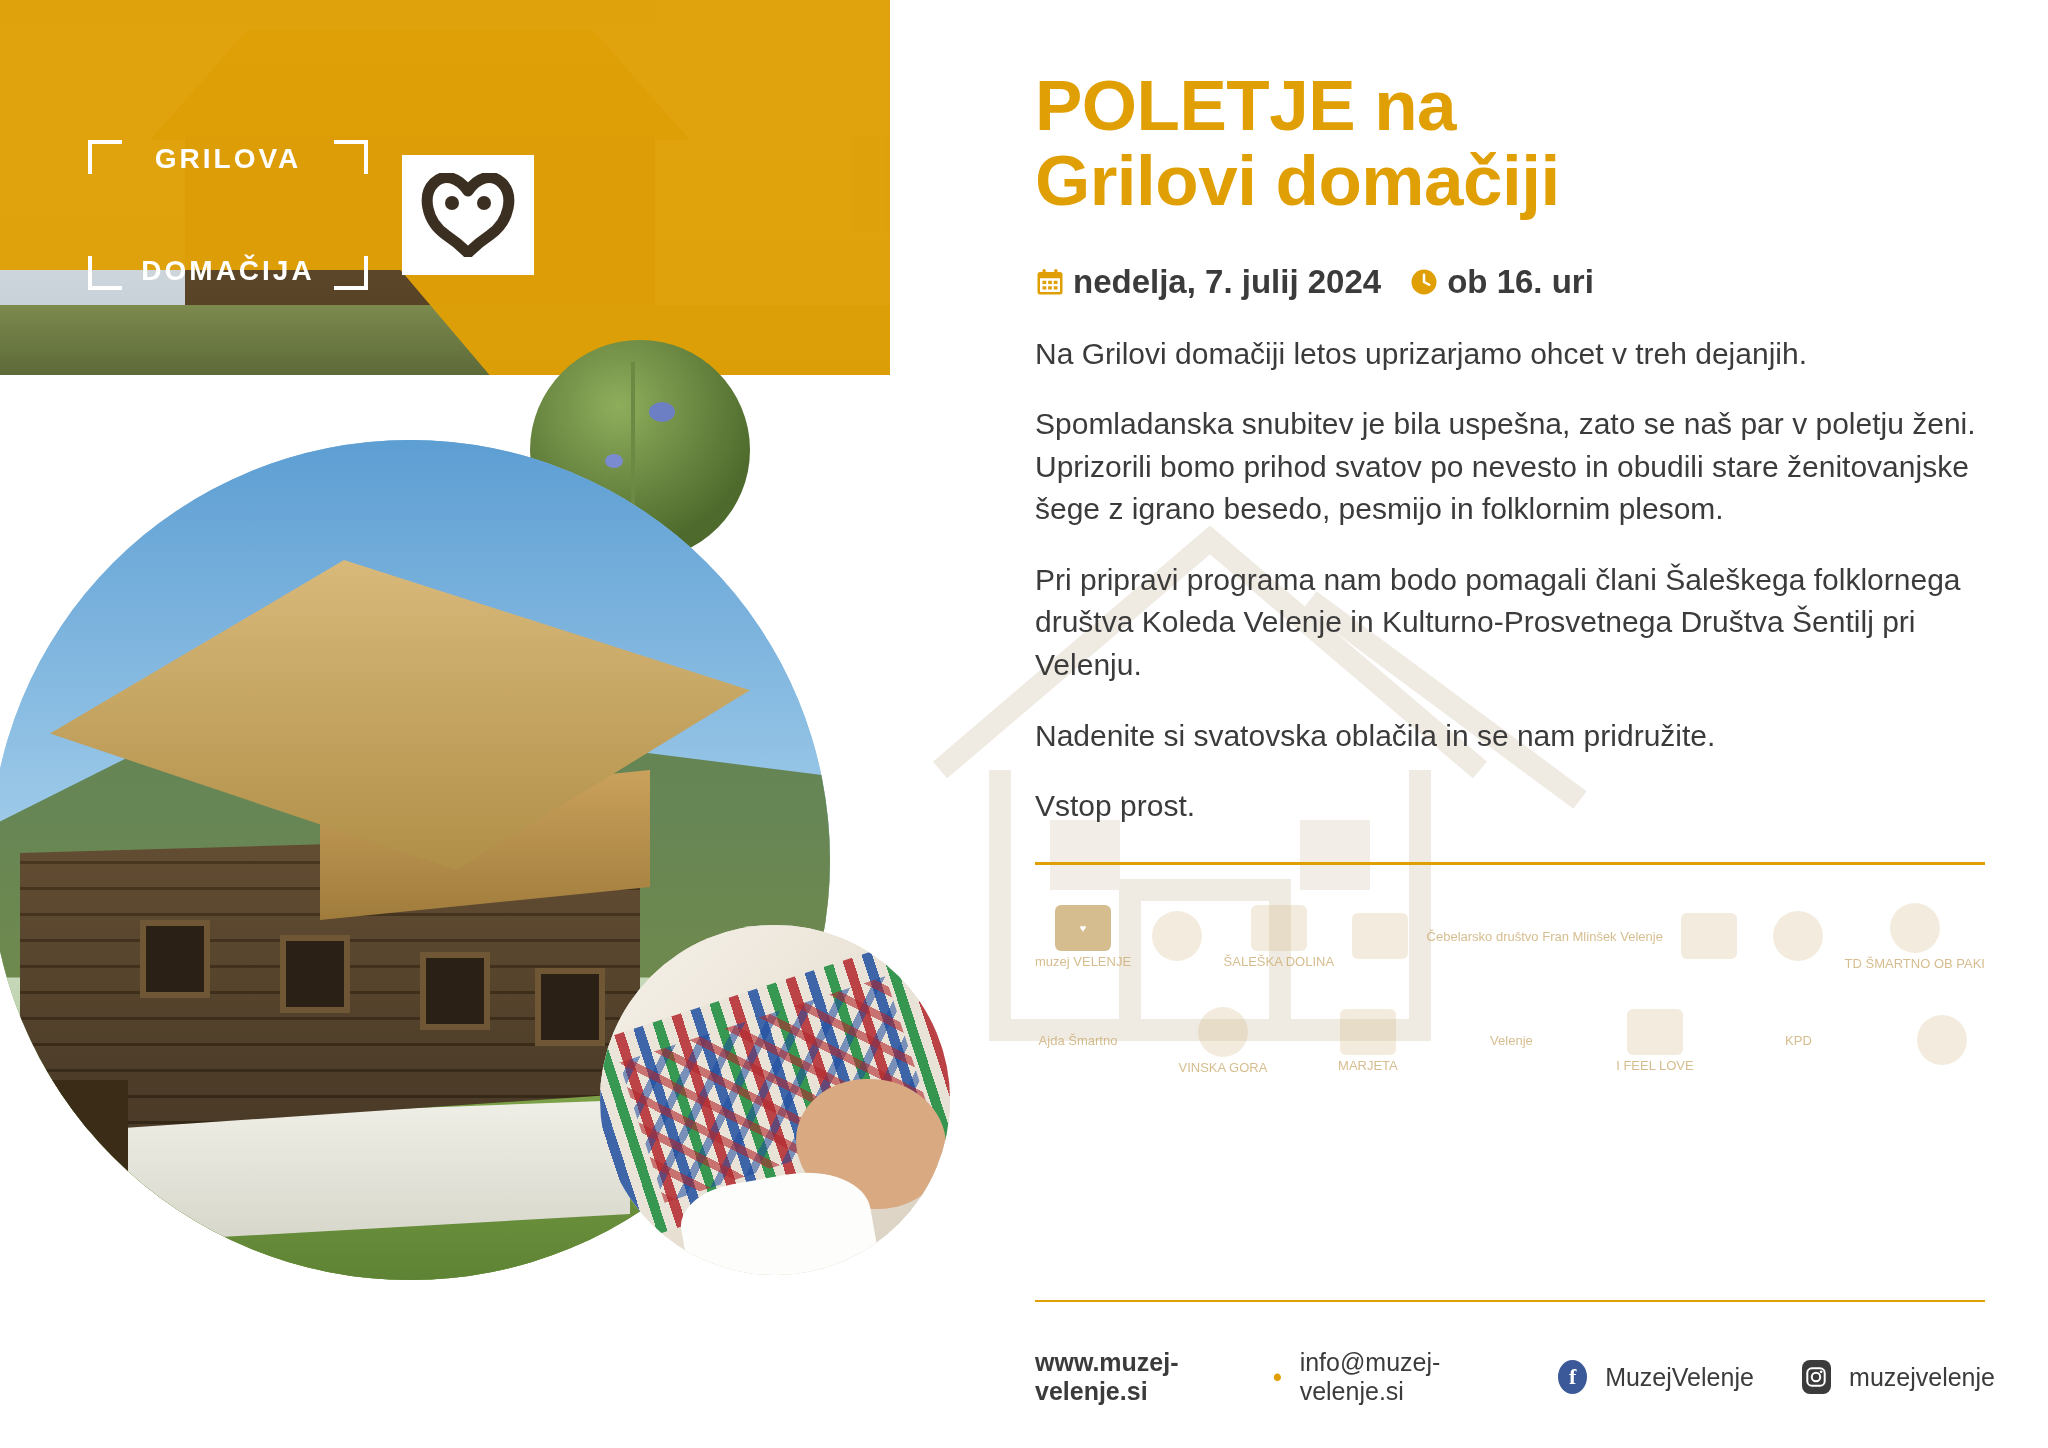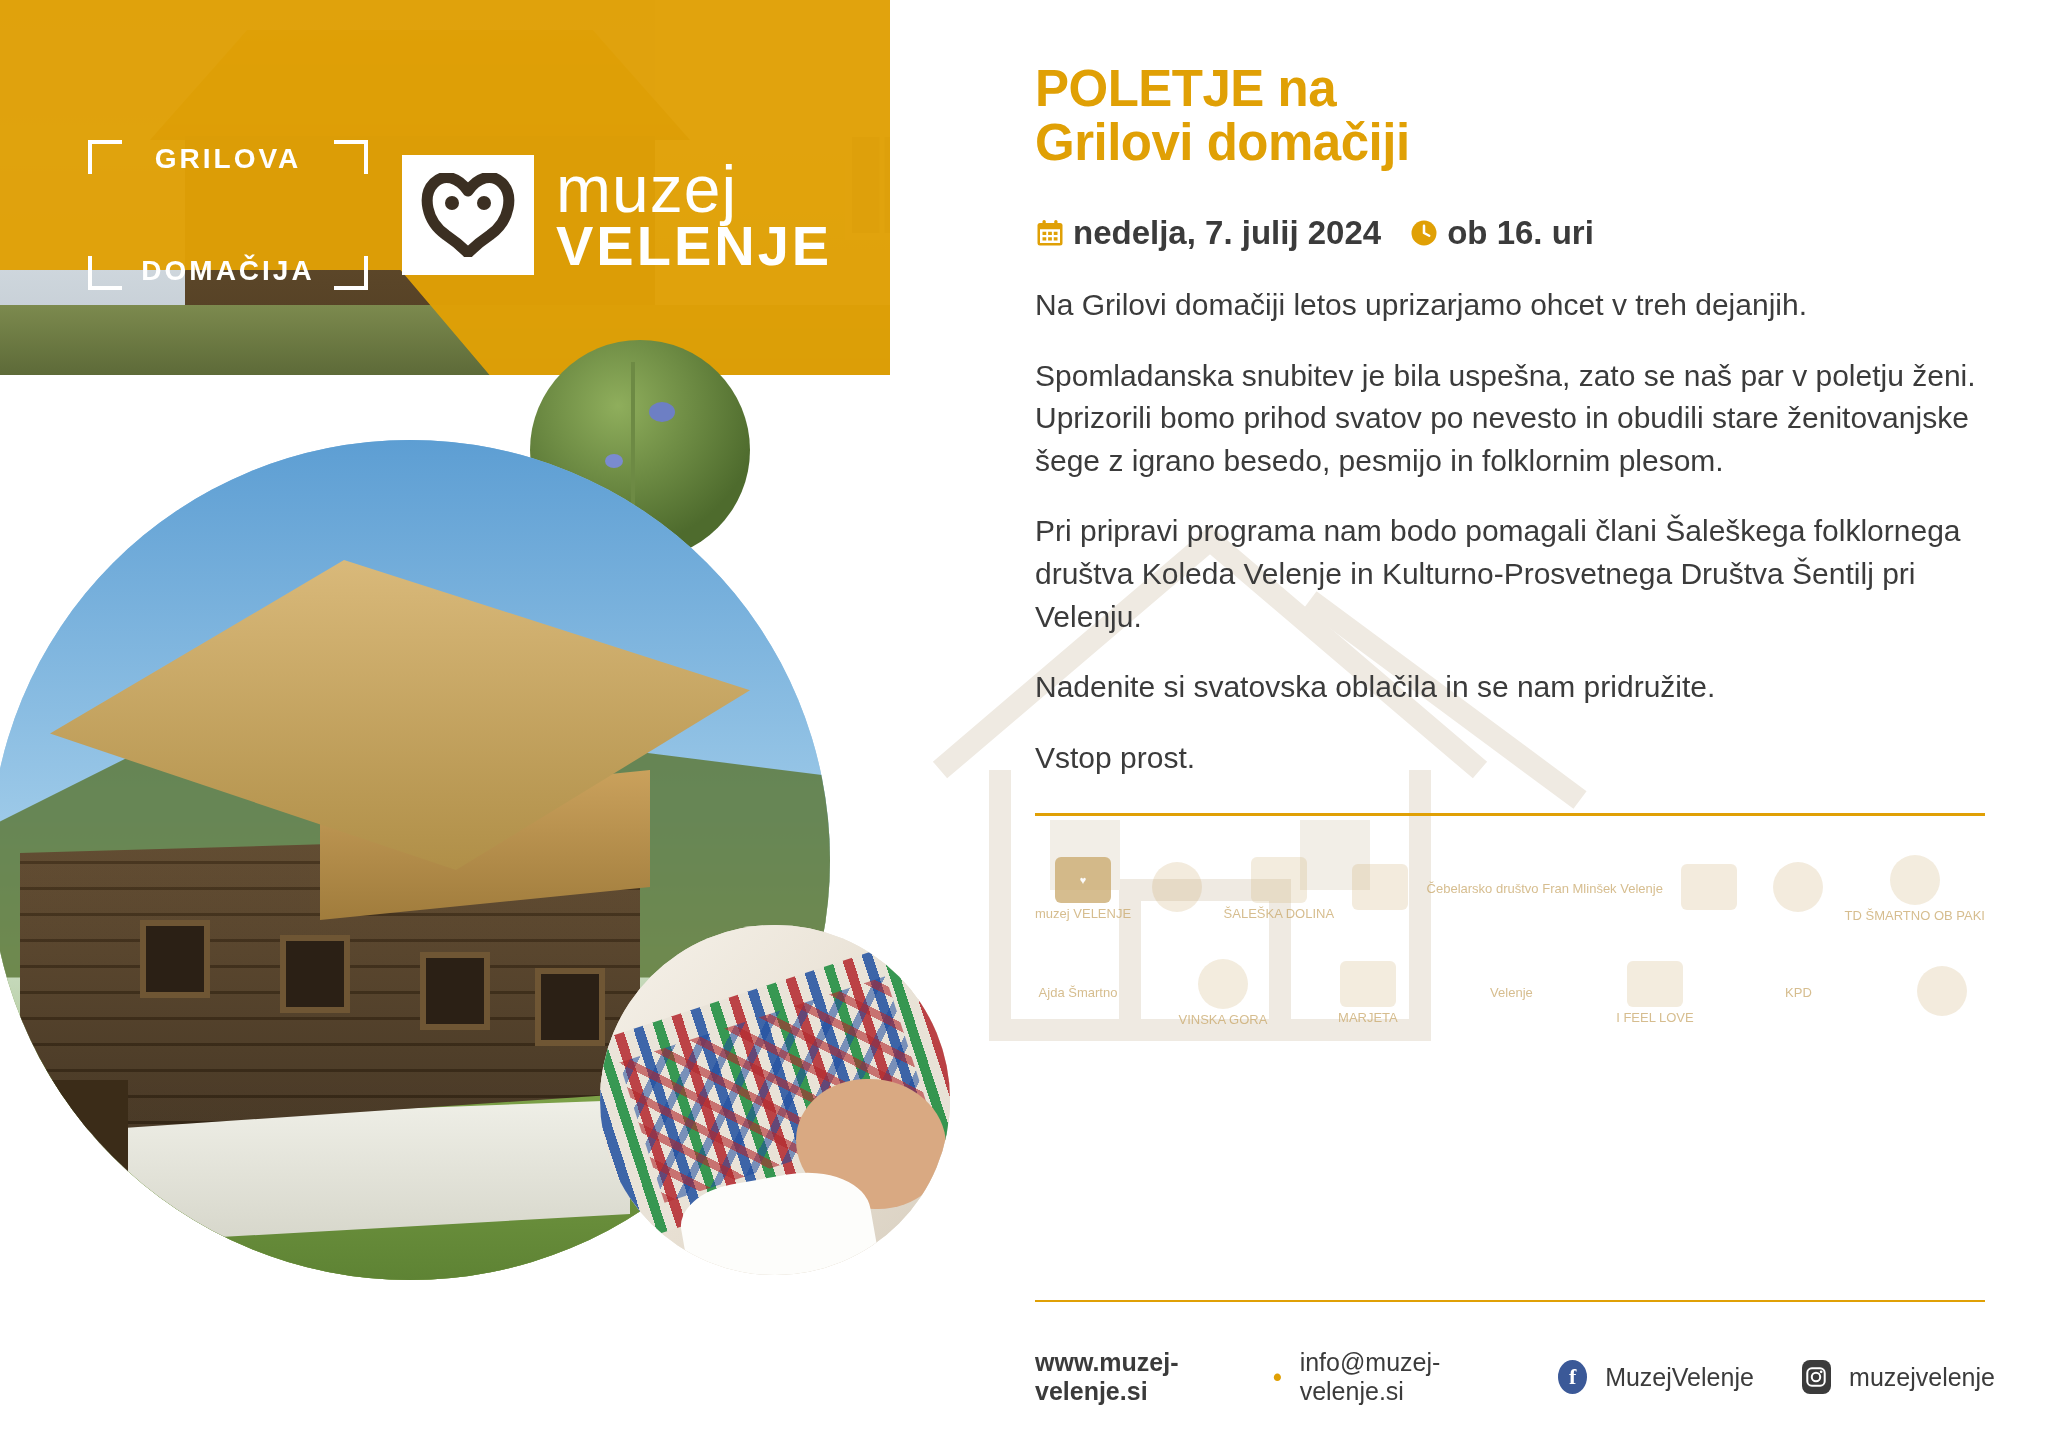--- a/index.html
+++ b/index.html
@@ -250,24 +250,24 @@
   }
   .kicker {
     color: #e0a005;
     font-size: 40px;
     font-weight: 700;
     letter-spacing: .2px;
     margin: 0 0 26px 0;
   }
   .title {
     color: #e0a005;
-    font-size: 51px;
+    font-size: 71px;
     font-weight: 700;
     line-height: 1.06;
-    margin: 2px 0 44px 0;
+    margin: 8px 0 44px 0;
     letter-spacing: -0.5px;
   }
   .meta-row {
     display: flex;
     align-items: center;
     gap: 8px;
     font-size: 33px;
     font-weight: 700;
     color: #3b3b3b;
     margin-bottom: 32px;
@@ -394,24 +394,20 @@
       <span>DOMAČIJA</span>
     </div>
 
     <div class="muzej-logo">
       <div class="muzej-mark">
         <svg width="96" height="84" viewBox="0 0 96 84" xmlns="http://www.w3.org/2000/svg" aria-hidden="true">
           <path d="M14 10 C2 22, 6 48, 26 62 C38 70, 44 76, 48 80 C52 76, 58 70, 70 62 C90 48, 94 22, 82 10 C72 0, 58 4, 48 18 C38 4, 24 0, 14 10 Z" fill="none" stroke="#3b2f22" stroke-width="11" stroke-linejoin="round"></path>
           <circle cx="32" cy="30" r="7" fill="#3b2f22"></circle>
           <circle cx="64" cy="30" r="7" fill="#3b2f22"></circle>
         </svg>
-      </div>
-      <div class="muzej-wordmark">
-        <span class="muzej-word">muzej</span>
-        <span class="velenje-word">VELENJE</span>
       </div>
     </div>
   </div>
 </div>
 
 <div class="collage">
 
   <div class="circle-flower">
     <span class="cf-stem"></span>
     <span class="cf-blossom"></span>

